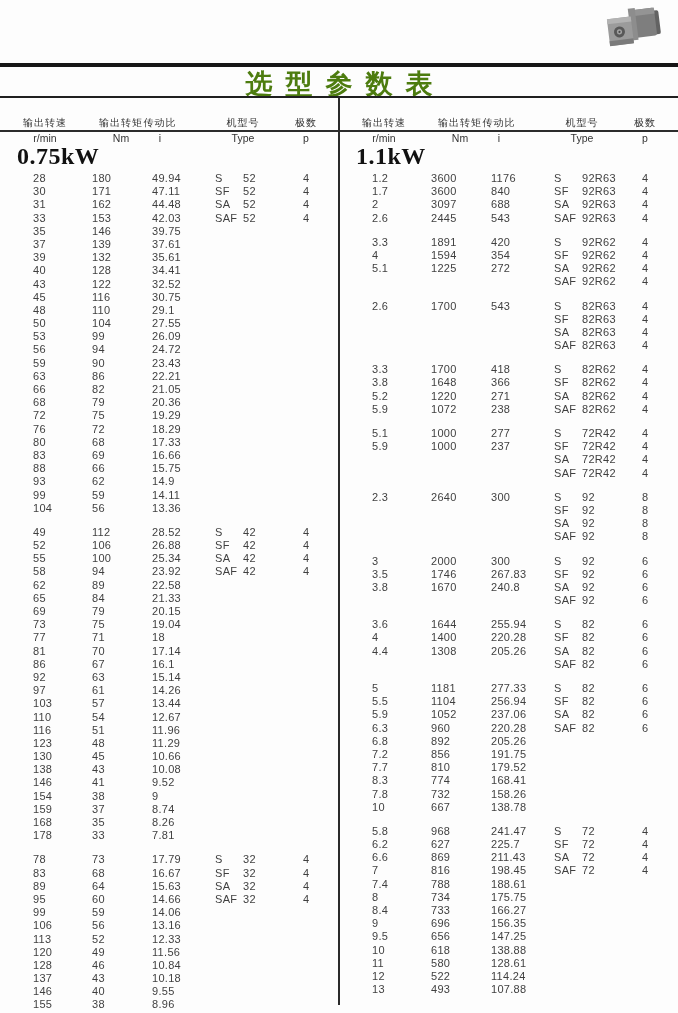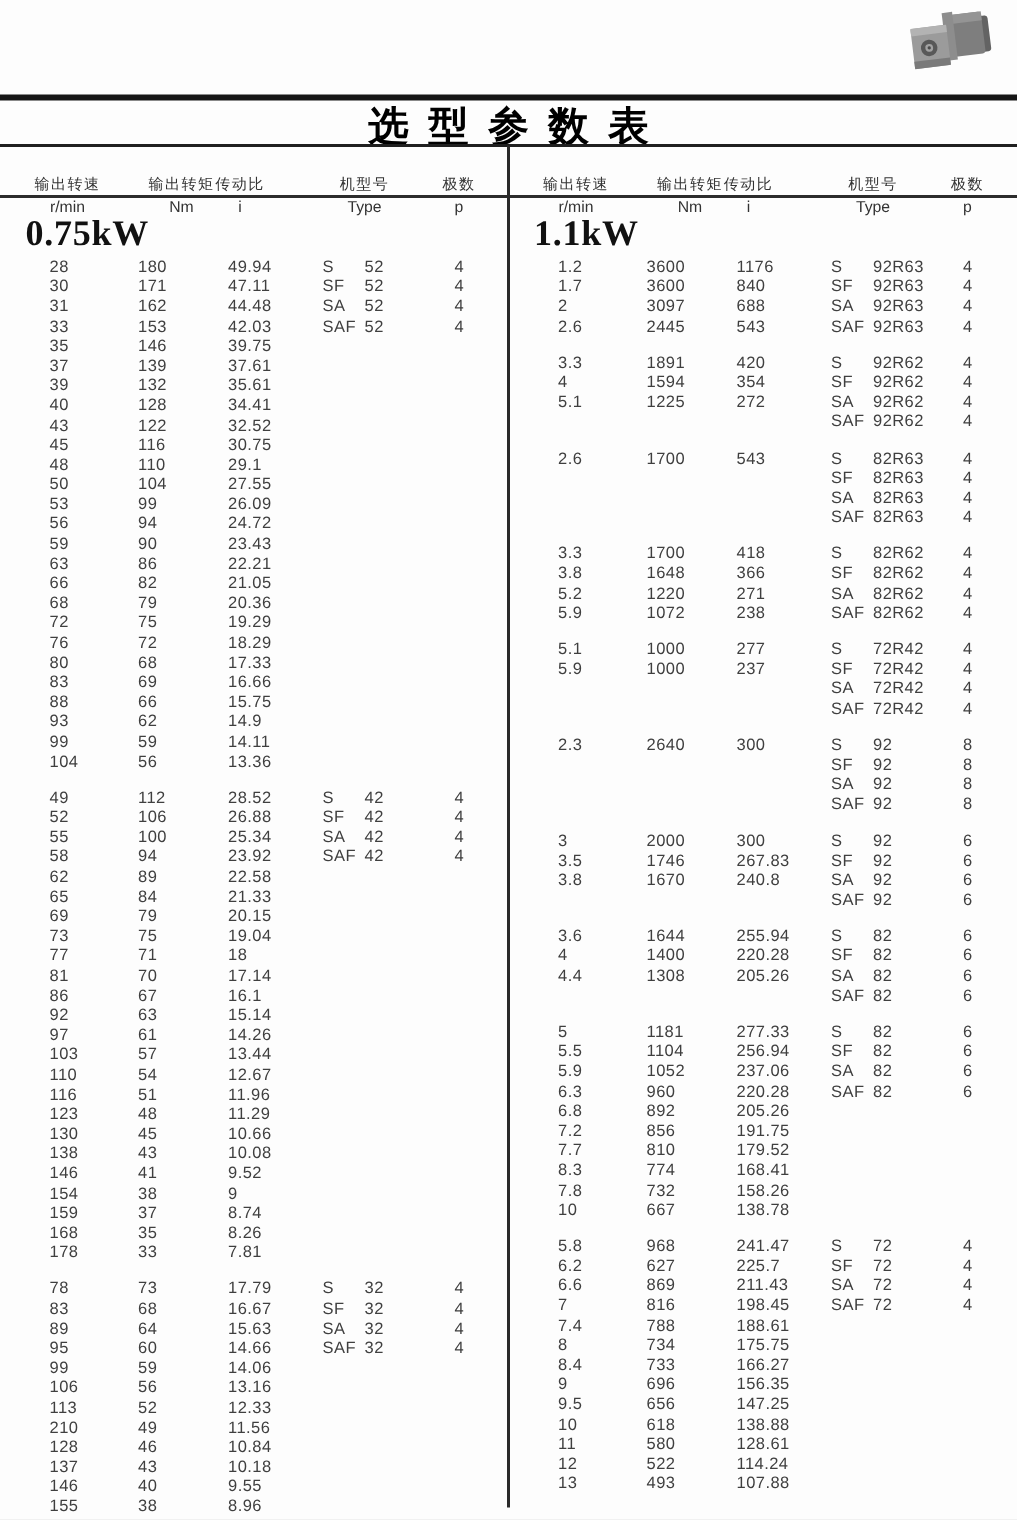--- a/index.html
+++ b/index.html
@@ -9,21 +9,21 @@
     font-family:"Liberation Sans","DejaVu Sans",sans-serif;
     color:#3f3f3f;
   }
   .photo{position:absolute;top:4px;right:12px;width:62px;height:46px;}
   .rule{position:absolute;left:0;width:678px;background:#161616;}
   .rule-thick{top:63px;height:4px;}
   .rule-title-bottom{top:96px;height:2px;background:#202020;}
   .rule-header-bottom{top:130px;height:1.5px;background:#2c2c2c;}
   .title{
     position:absolute;top:66px;left:0;width:678px;text-align:center;
-    font-size:27px;font-weight:700;color:#000000;letter-spacing:13px;text-indent:13px;
+    font-size:27px;font-weight:700;color:#4d7c0f;letter-spacing:13px;text-indent:13px;
     font-family:"DejaVu Sans","Liberation Sans",sans-serif;white-space:nowrap;
   }
   .vdivider{position:absolute;left:338px;top:97px;width:2px;height:908px;background:#2a2a2a;}
   .colheader{position:absolute;top:116px;height:30px;width:339px;}
   #header-left{left:0;}
   #header-right{left:339px;}
   .hcell{position:absolute;transform:translateX(-50%);text-align:center;color:#333;}
   .hcol-0{left:45px;}.hcol-1{left:103px;margin-left:18px;}.hcol-2{left:160px;}.hcol-3{left:243px;}.hcol-4{left:306px;}
   .hname{font-size:10px;letter-spacing:1px;white-space:nowrap;}
   .hunit{font-size:10.5px;margin-top:2px;}
@@ -177,21 +177,21 @@
         <div class="row"><span class="c c0">178</span><span class="c c1">33</span><span class="c c2">7.81</span><span class="c c3"></span><span class="c c4"></span><span class="c c5"></span></div>
       </div>
       <div class="block">
         <div class="row"><span class="c c0">78</span><span class="c c1">73</span><span class="c c2">17.79</span><span class="c c3">S</span><span class="c c4">32</span><span class="c c5">4</span></div>
         <div class="row"><span class="c c0">83</span><span class="c c1">68</span><span class="c c2">16.67</span><span class="c c3">SF</span><span class="c c4">32</span><span class="c c5">4</span></div>
         <div class="row"><span class="c c0">89</span><span class="c c1">64</span><span class="c c2">15.63</span><span class="c c3">SA</span><span class="c c4">32</span><span class="c c5">4</span></div>
         <div class="row"><span class="c c0">95</span><span class="c c1">60</span><span class="c c2">14.66</span><span class="c c3">SAF</span><span class="c c4">32</span><span class="c c5">4</span></div>
         <div class="row"><span class="c c0">99</span><span class="c c1">59</span><span class="c c2">14.06</span><span class="c c3"></span><span class="c c4"></span><span class="c c5"></span></div>
         <div class="row"><span class="c c0">106</span><span class="c c1">56</span><span class="c c2">13.16</span><span class="c c3"></span><span class="c c4"></span><span class="c c5"></span></div>
         <div class="row"><span class="c c0">113</span><span class="c c1">52</span><span class="c c2">12.33</span><span class="c c3"></span><span class="c c4"></span><span class="c c5"></span></div>
-        <div class="row"><span class="c c0">210</span><span class="c c1">49</span><span class="c c2">11.56</span><span class="c c3"></span><span class="c c4"></span><span class="c c5"></span></div>
+        <div class="row"><span class="c c0">120</span><span class="c c1">49</span><span class="c c2">11.56</span><span class="c c3"></span><span class="c c4"></span><span class="c c5"></span></div>
         <div class="row"><span class="c c0">128</span><span class="c c1">46</span><span class="c c2">10.84</span><span class="c c3"></span><span class="c c4"></span><span class="c c5"></span></div>
         <div class="row"><span class="c c0">137</span><span class="c c1">43</span><span class="c c2">10.18</span><span class="c c3"></span><span class="c c4"></span><span class="c c5"></span></div>
         <div class="row"><span class="c c0">146</span><span class="c c1">40</span><span class="c c2">9.55</span><span class="c c3"></span><span class="c c4"></span><span class="c c5"></span></div>
         <div class="row"><span class="c c0">155</span><span class="c c1">38</span><span class="c c2">8.96</span><span class="c c3"></span><span class="c c4"></span><span class="c c5"></span></div>
       </div>
     </div>
   <div id="section-right" class="half">
       <div class="sec-heading">1.1kW</div>
       <div class="block">
         <div class="row"><span class="c c0">1.2</span><span class="c c1">3600</span><span class="c c2">1176</span><span class="c c3">S</span><span class="c c4">92R63</span><span class="c c5">4</span></div>

